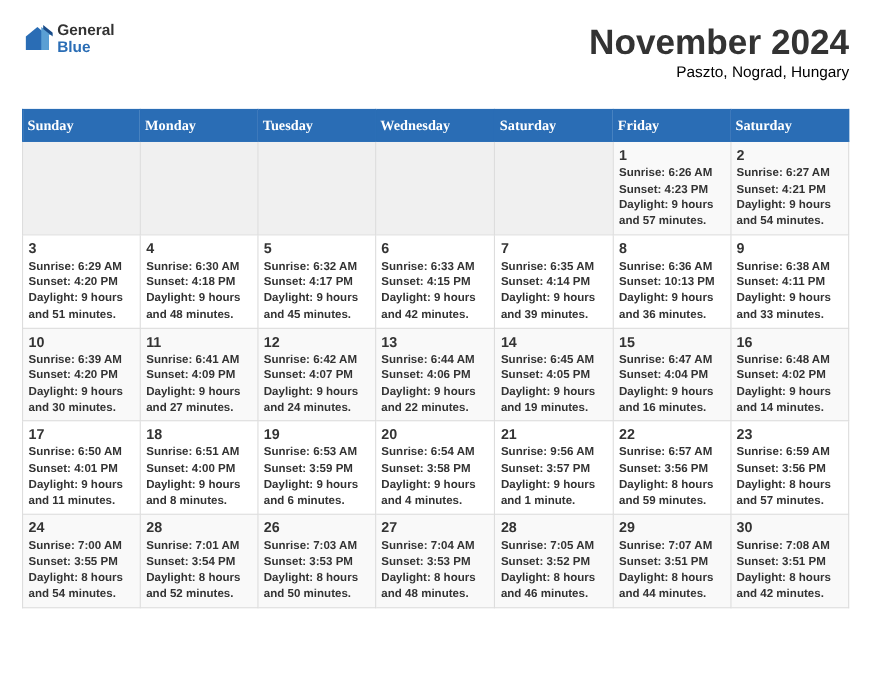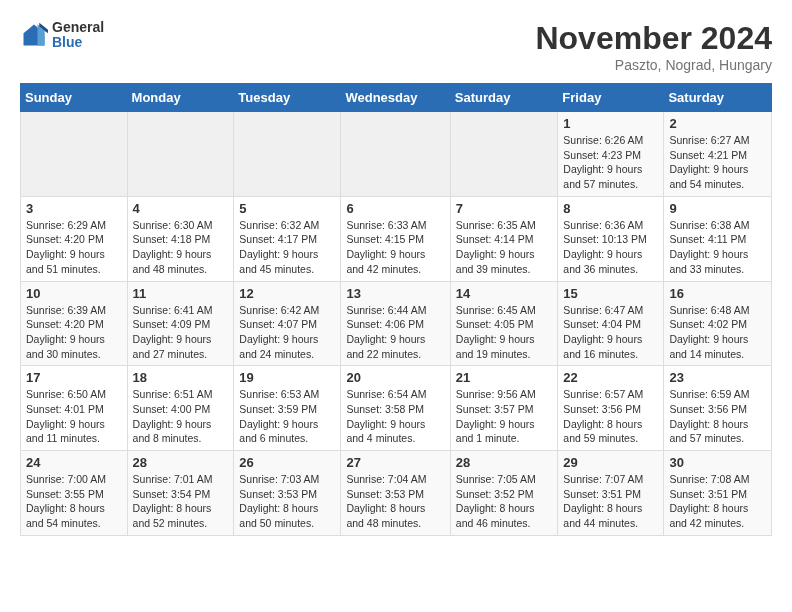--- a/index.html
+++ b/index.html
@@ -7,21 +7,21 @@
       font-family: Arial, sans-serif;
       background: #fff;
       width: 792px;
       min-height: 612px;
       padding: 20px;
     }
     .header {
       display: flex;
       justify-content: space-between;
       align-items: flex-start;
-      margin-bottom: 10px;
+      margin-bottom: 26px;
     }
     .logo {
       display: flex;
       align-items: center;
       gap: 4px;
     }
     .logo-text {
       display: flex;
       flex-direction: column;
       font-size: 14px;
@@ -37,36 +37,37 @@
     .title-block {
       text-align: right;
     }
     .month-year {
       font-size: 32px;
       font-weight: bold;
       color: #333;
     }
     .location {
       font-size: 14px;
-      color: #737373;
+      color: #000000;
     }
     table {
       width: 100%;
       border-collapse: collapse;
     }
     thead tr {
       background-color: #2a6db5;
     }
     thead th {
       color: #fff;
       font-size: 13px;
       font-weight: bold;
       padding: 6px 4px;
       border: 1px solid #2a6db5;
       text-align: left;
+      font-family: Liberation Serif, serif;
     }
     tbody tr {
       background: #fff;
     }
     tbody tr:nth-child(odd) {
       background: #f9f9f9;
     }
     td {
       border: 1px solid #ddd;
       vertical-align: top;
@@ -79,20 +80,21 @@
     .day-num {
       font-size: 13px;
       font-weight: bold;
       display: block;
       margin-bottom: 2px;
     }
     .day-info {
       font-size: 10.5px;
       line-height: 1.4;
       color: #333;
+      font-weight: bold;
     }
     td.empty {
       background: #f0f0f0;
     }
   </style>
 </head>
 <body>
 
 <div class="header">
   <div class="logo">

